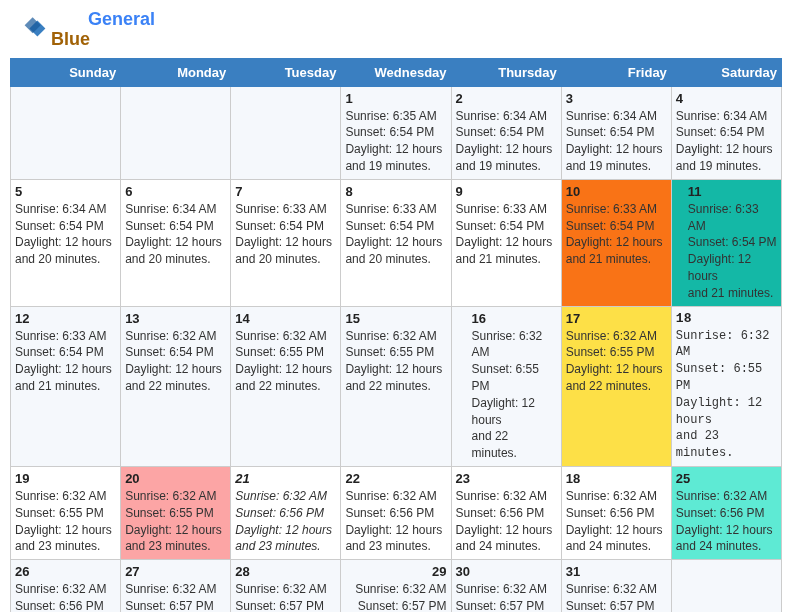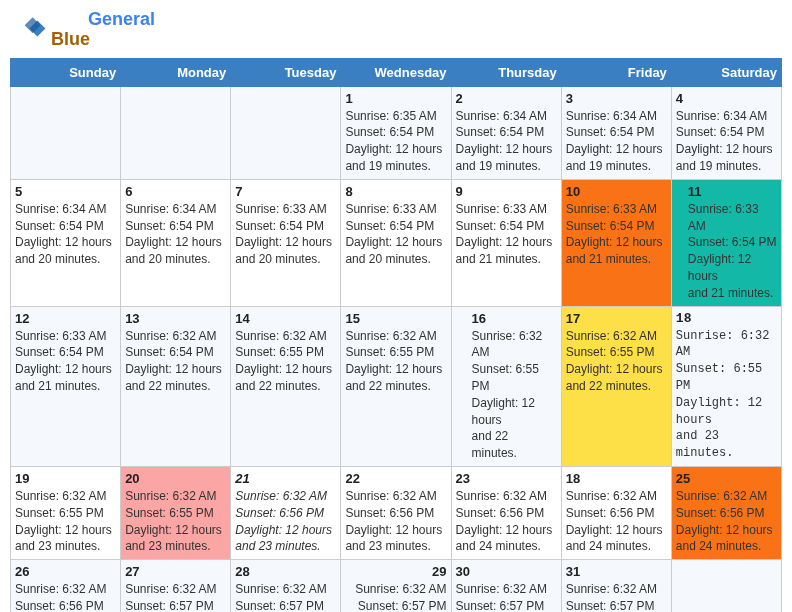--- a/index.html
+++ b/index.html
@@ -225,21 +225,21 @@
           <div class="day-info">Sunrise: 6:32 AM<br>Sunset: 6:56 PM<br>Daylight: 12 hours<br>and 23 minutes.</div>
         </td>
         <td style="background: rgb(255, 255, 255);">
           <span class="day-num">23</span>
           <div class="day-info">Sunrise: 6:32 AM<br>Sunset: 6:56 PM<br>Daylight: 12 hours<br>and 24 minutes.</div>
         </td>
         <td style="background: rgb(255, 255, 255);">
           <span class="day-num">18</span>
           <div class="day-info">Sunrise: 6:32 AM<br>Sunset: 6:56 PM<br>Daylight: 12 hours<br>and 24 minutes.</div>
         </td>
-        <td style="background: #f97316;">
+        <td style="background: #5eead4;">
           <span class="day-num">25</span>
           <div class="day-info">Sunrise: 6:32 AM<br>Sunset: 6:56 PM<br>Daylight: 12 hours<br>and 24 minutes.</div>
         </td>
       </tr>
       <tr>
         <td style="background: rgb(245, 248, 252);">
           <span class="day-num">26</span>
           <div class="day-info">Sunrise: 6:32 AM<br>Sunset: 6:56 PM<br>Daylight: 12 hours<br>and 24 minutes.</div>
         </td>
         <td style="background: rgb(245, 248, 252);">

